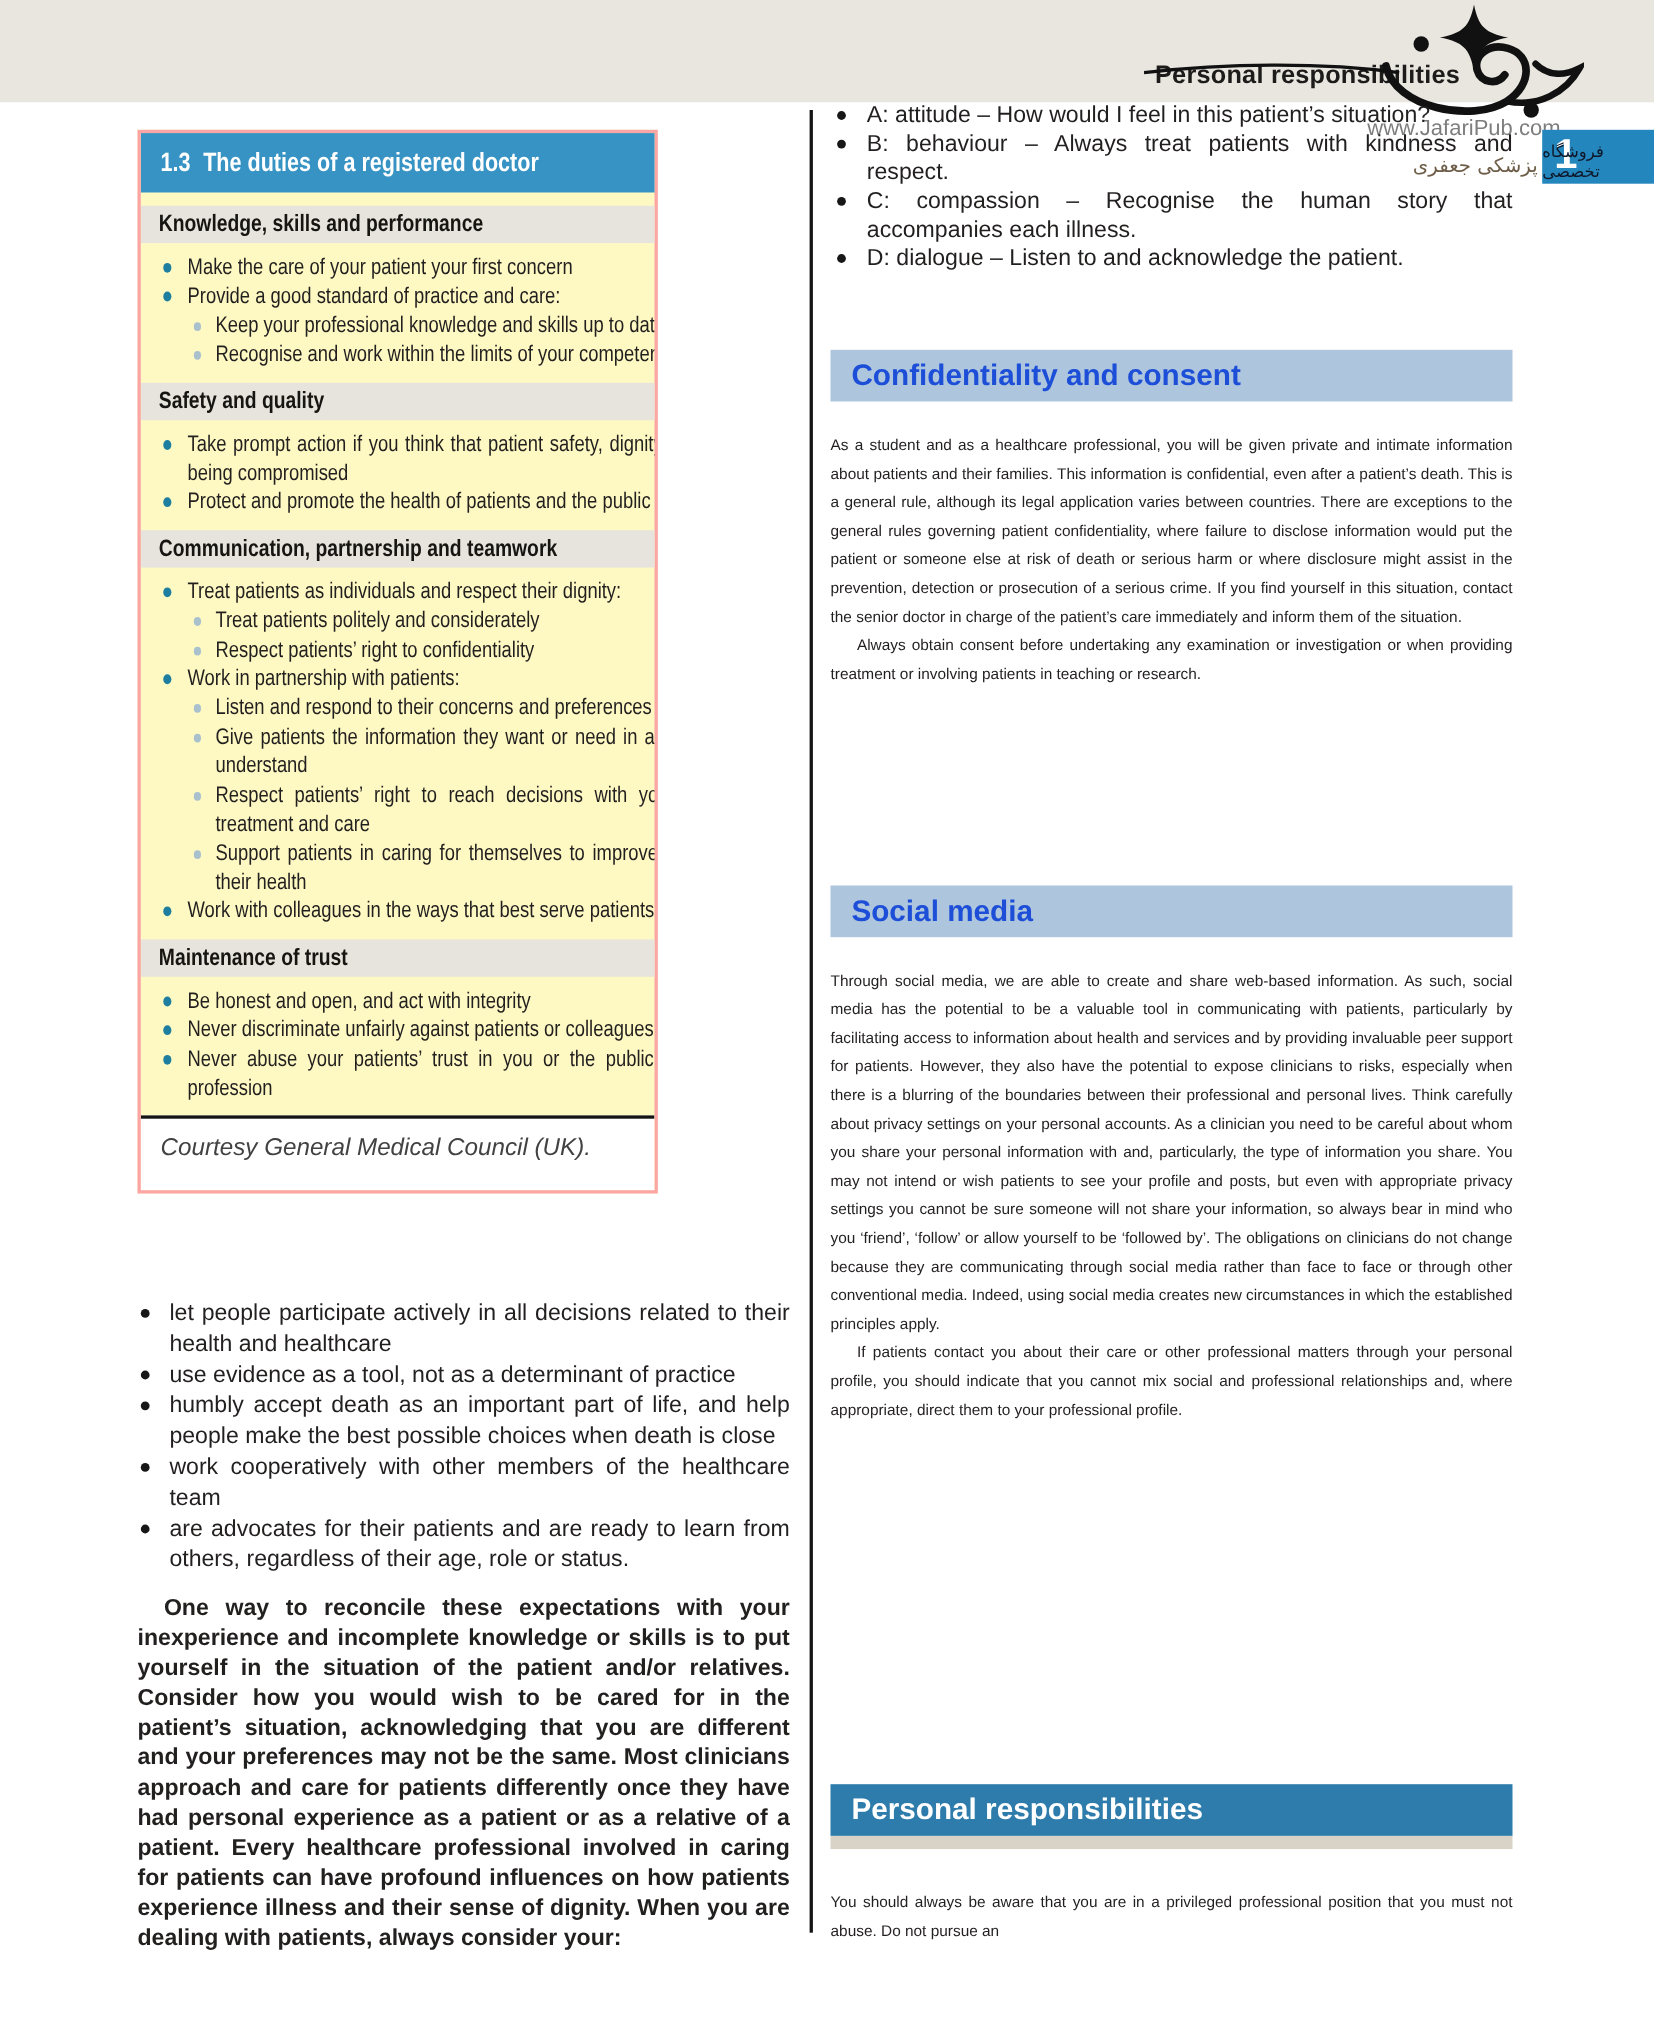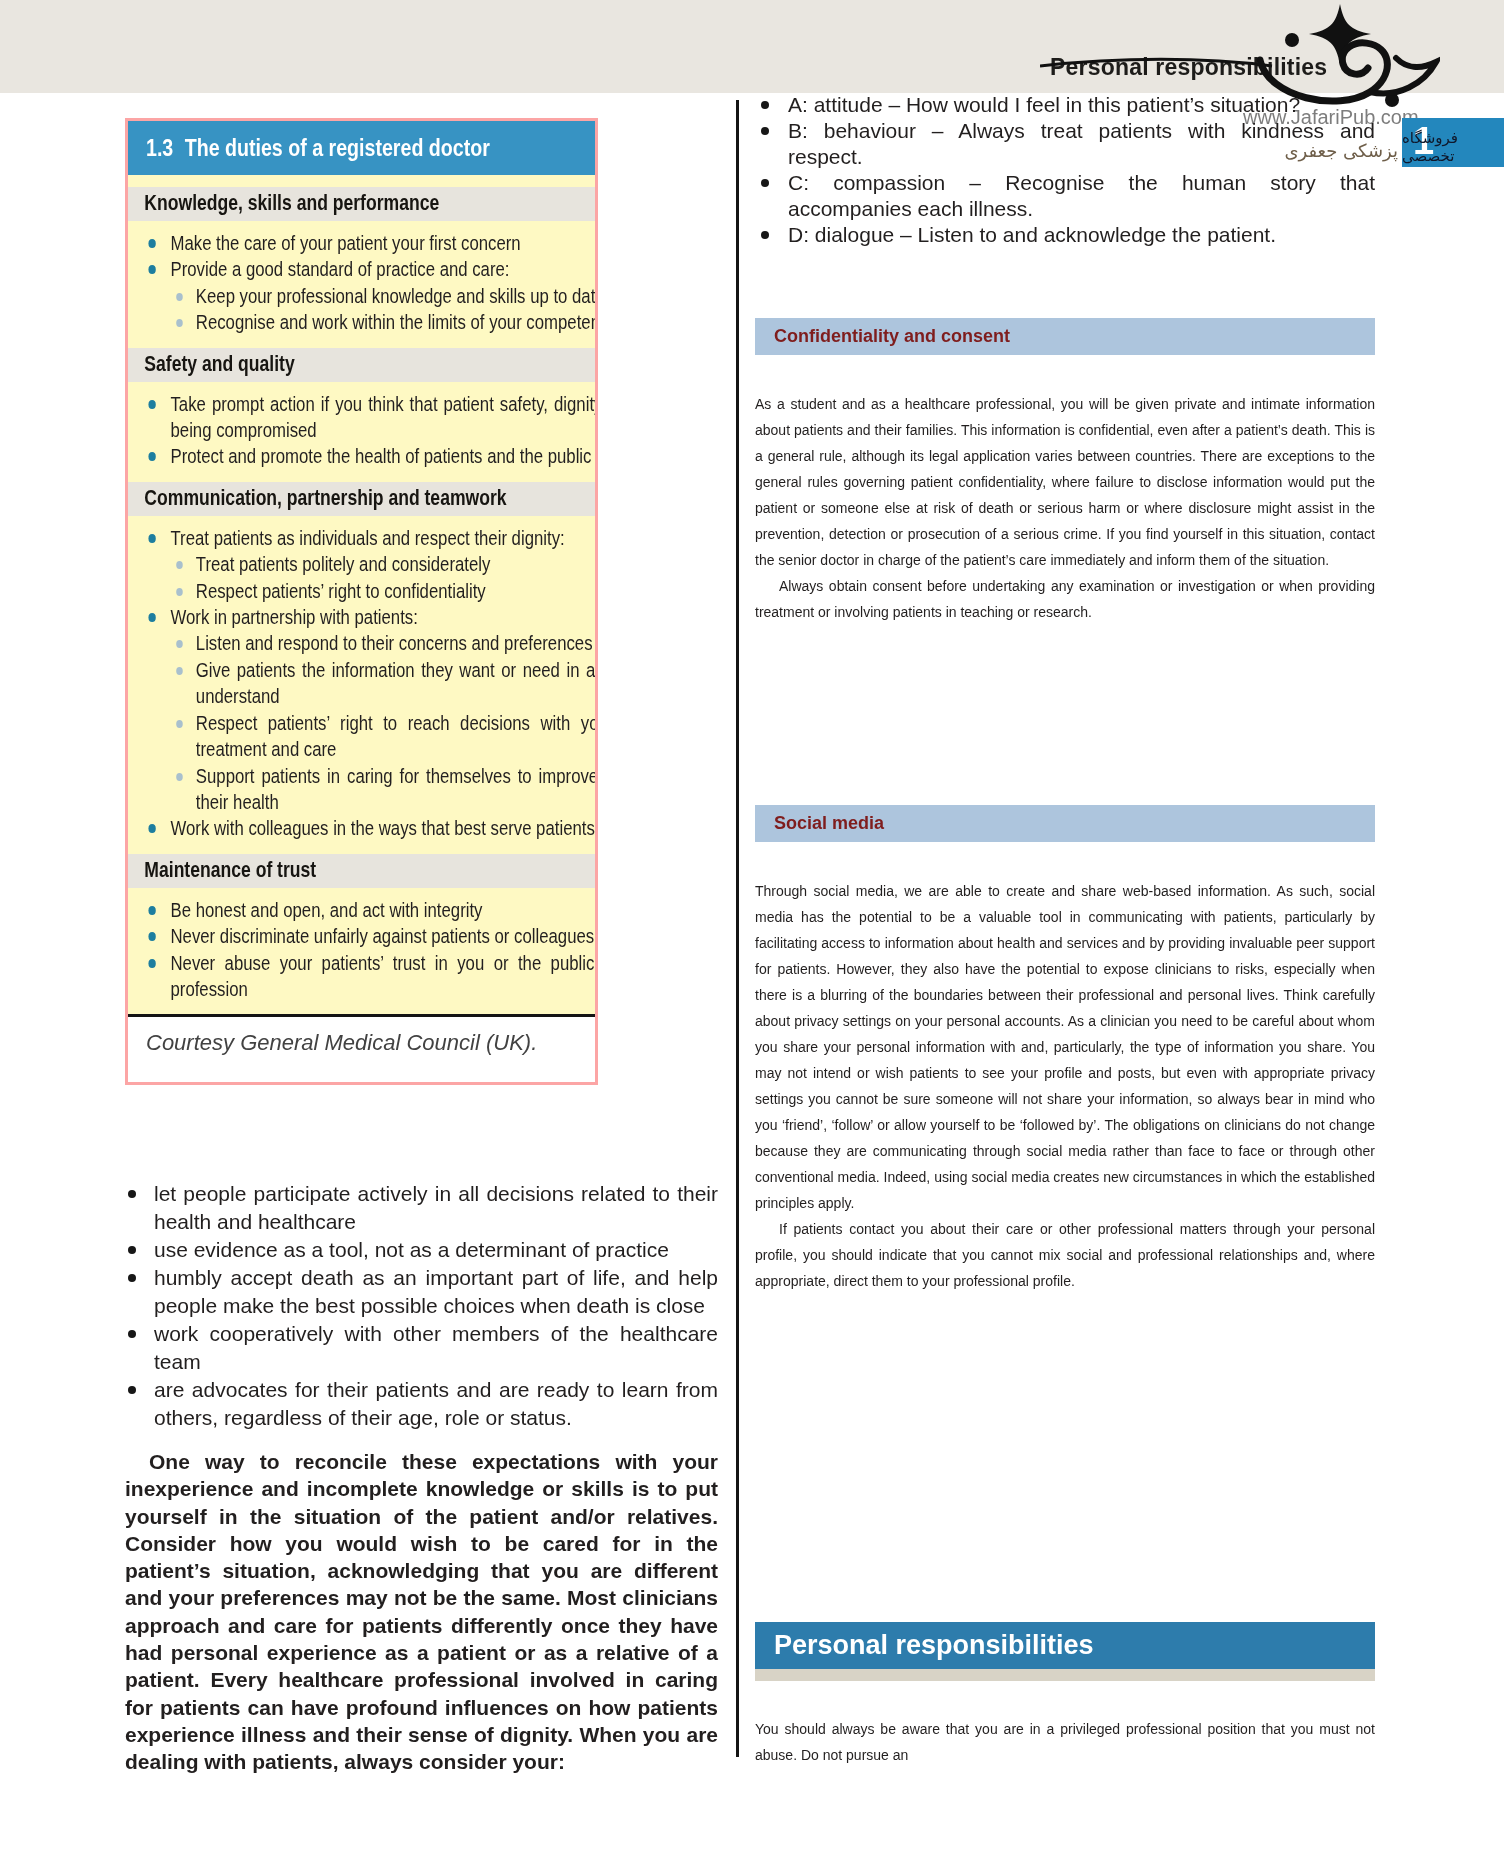--- a/index.html
+++ b/index.html
@@ -41,22 +41,22 @@
   .plain-list { list-style:none; margin:0; padding:0; }
   .plain-list > li { position:relative; padding-left:29px; font-size:21px; line-height:28px; text-align:justify; }
   .plain-list > li::before { content:""; position:absolute; left:3px; top:10px; width:8px; height:8px; border-radius:50%; background:#171717; }
   .left-para { margin:16px 0 0 0; font-size:21px; line-height:27.3px; text-align:justify; text-indent:24px;font-weight:bold; }
 
   
   .abcd { position:absolute; left:755px; top:92px; width:620px; list-style:none; margin:0; padding:0; }
   .abcd > li { position:relative; padding-left:33px; font-size:21px; line-height:26px; text-align:justify; }
   .abcd > li::before { content:""; position:absolute; left:6px; top:9px; width:8px; height:8px; border-radius:50%; background:#171717; }
 
-  .subhead { position:absolute; left:755px; width:620px; box-sizing:border-box; background:#adc5dd; color:#7f1d1d;
-    font-weight:bold; font-size:18px; padding:8px 10px 8px 19px; }
+  .subhead { position:absolute; left:755px; width:620px; box-sizing:border-box; background:#adc5dd; color:#1d4ed8;
+    font-weight:bold; font-size:27px; padding:8px 10px 8px 19px; }
   .subhead-1 { top:318px; }
   .subhead-2 { top:805px; }
   .mainhead-block { position:absolute; left:755px; top:1622px; width:620px; }
   .mainhead { box-sizing:border-box; background:#2d7cac; color:#ffffff; font-weight:bold; font-size:27px; padding:8px 10px 8px 19px; }
   .mainhead-band { height:12px; background:#d8d3c6; }
 
   .rc-body { position:absolute; left:755px; width:620px; }
   .conf-body { top:391px; }
   .social-body { top:878px; }
   .final-body { top:1716px; }

